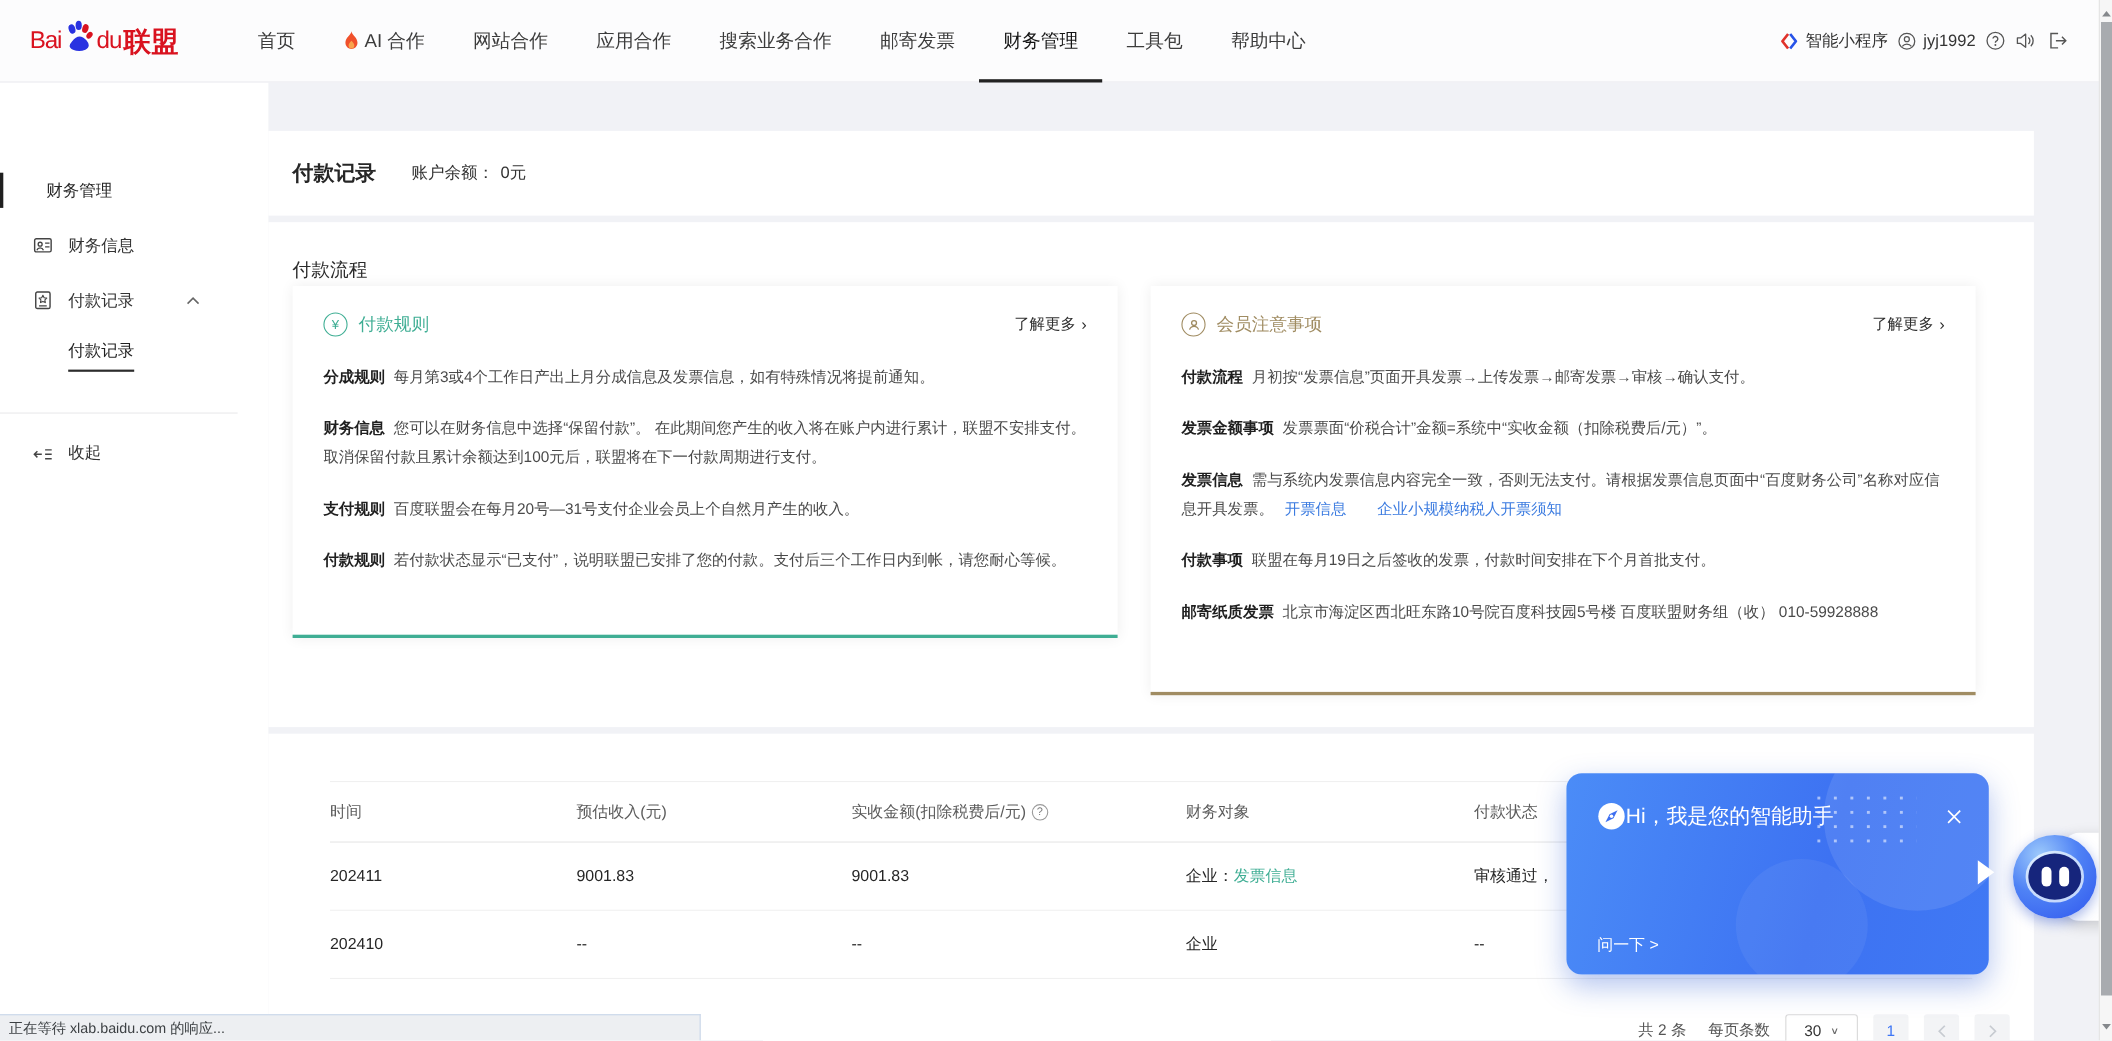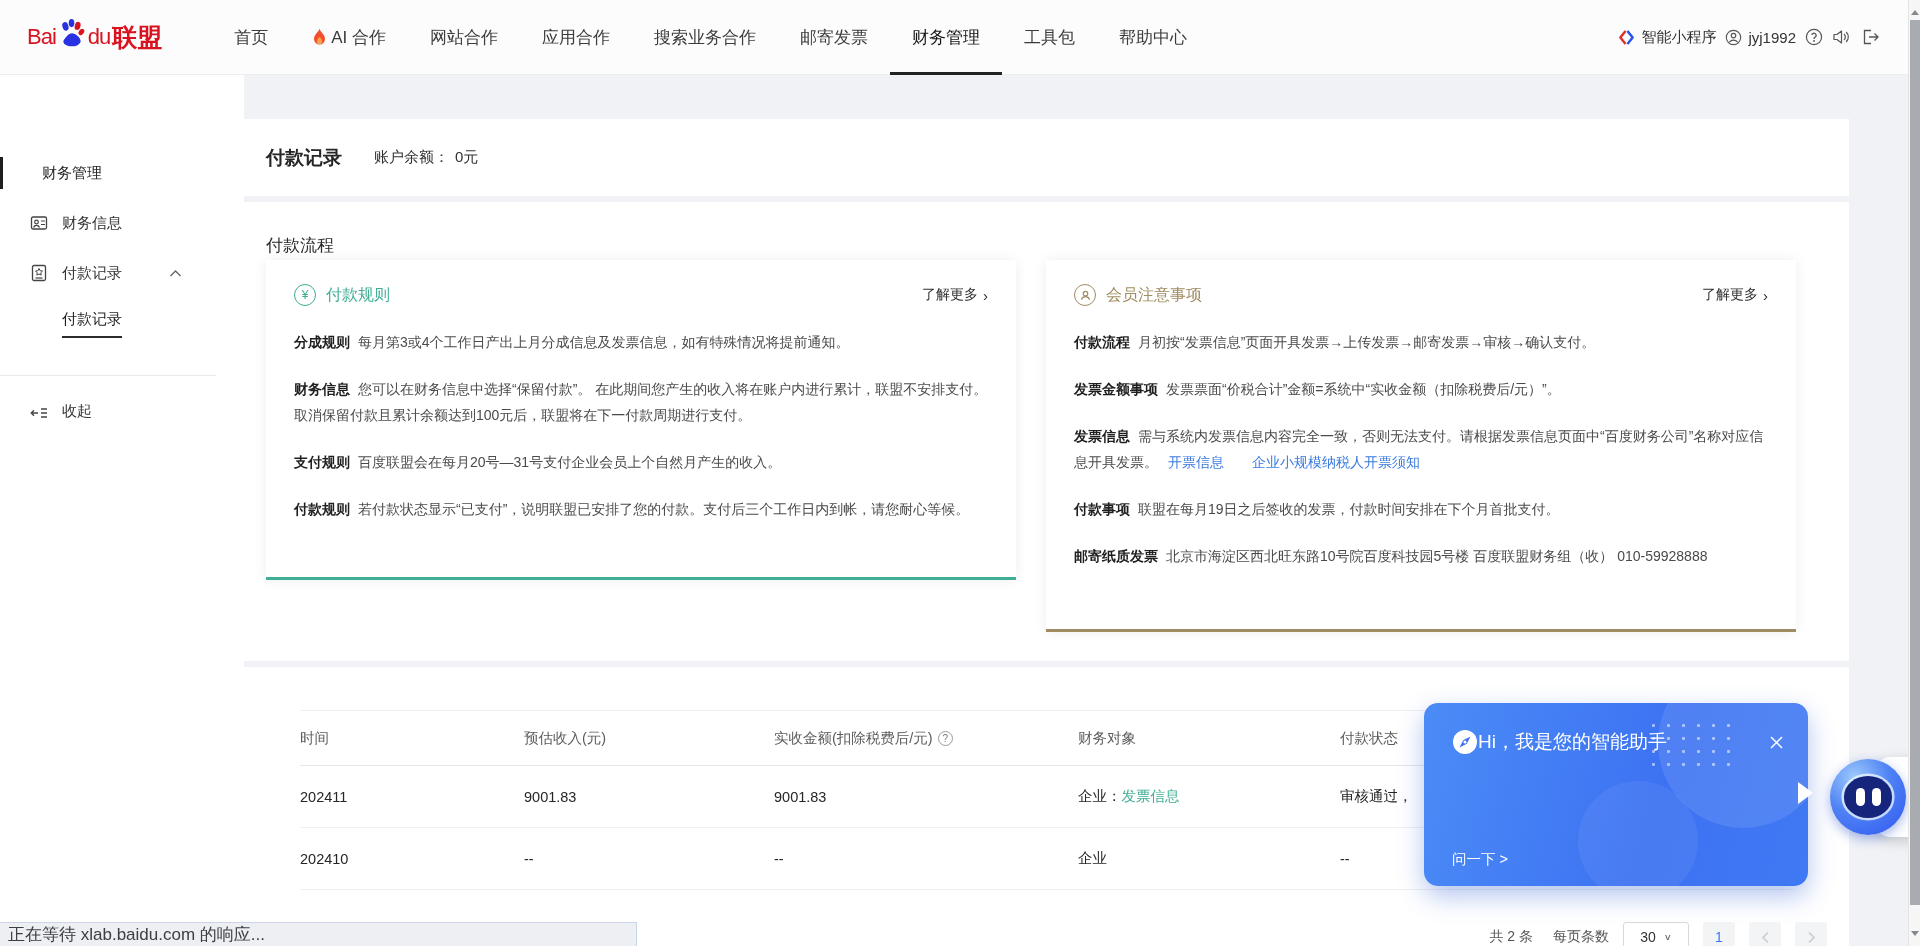--- a/index.html
+++ b/index.html
@@ -99,21 +99,21 @@
   .robot-btn { position:absolute; left:1830px; top:759px; width:76px; height:76px; border-radius:50%; z-index:58; cursor:pointer;
                background:radial-gradient(circle at 32% 24%, #9cc9fb 0%, #4f82f5 45%, #2f56ee 100%);
                display:flex; align-items:center; justify-content:center; box-shadow:0 4px 12px rgba(30,70,200,.4); }
   .robot-face { width:48px; height:42px; background:#16257c; border-radius:50% / 48%; display:flex; align-items:center;
                 justify-content:center; gap:7px; box-shadow:0 0 0 2.5px rgba(240,250,255,.75); }
   .robot-eye { width:9px; height:18px; background:#fff; border-radius:4.5px; }
 
   
   .statusbar { position:absolute; left:0; bottom:0; width:637px; height:24px; background:#edeff2;
                border-top:1px solid #c9d6ea; border-right:1px solid #c9d6ea; display:flex; align-items:center;
-               padding-left:8px; font-size:17px; color:#3c4043; z-index:80; }
+               padding-left:8px; font-size:13px; color:#3c4043; z-index:80; }
   .scrollbar { position:absolute; right:0; top:0; width:12px; height:946px; background:#f6f6f6; border-left:1px solid #e4e4e4; z-index:90; }
   .sc-thumb { position:absolute; left:1px; top:20px; width:10px; height:885px; background:#a8abaf; }
   .sc-up { position:absolute; left:2px; top:6px; width:0; height:0; border:4px solid transparent; border-bottom:5px solid #85888c; }
   .sc-down { position:absolute; left:2px; bottom:6px; width:0; height:0; border:4px solid transparent; border-top:5px solid #85888c; }
 
   svg { display:block; }
 </style>
 </head>
 <body>
 

